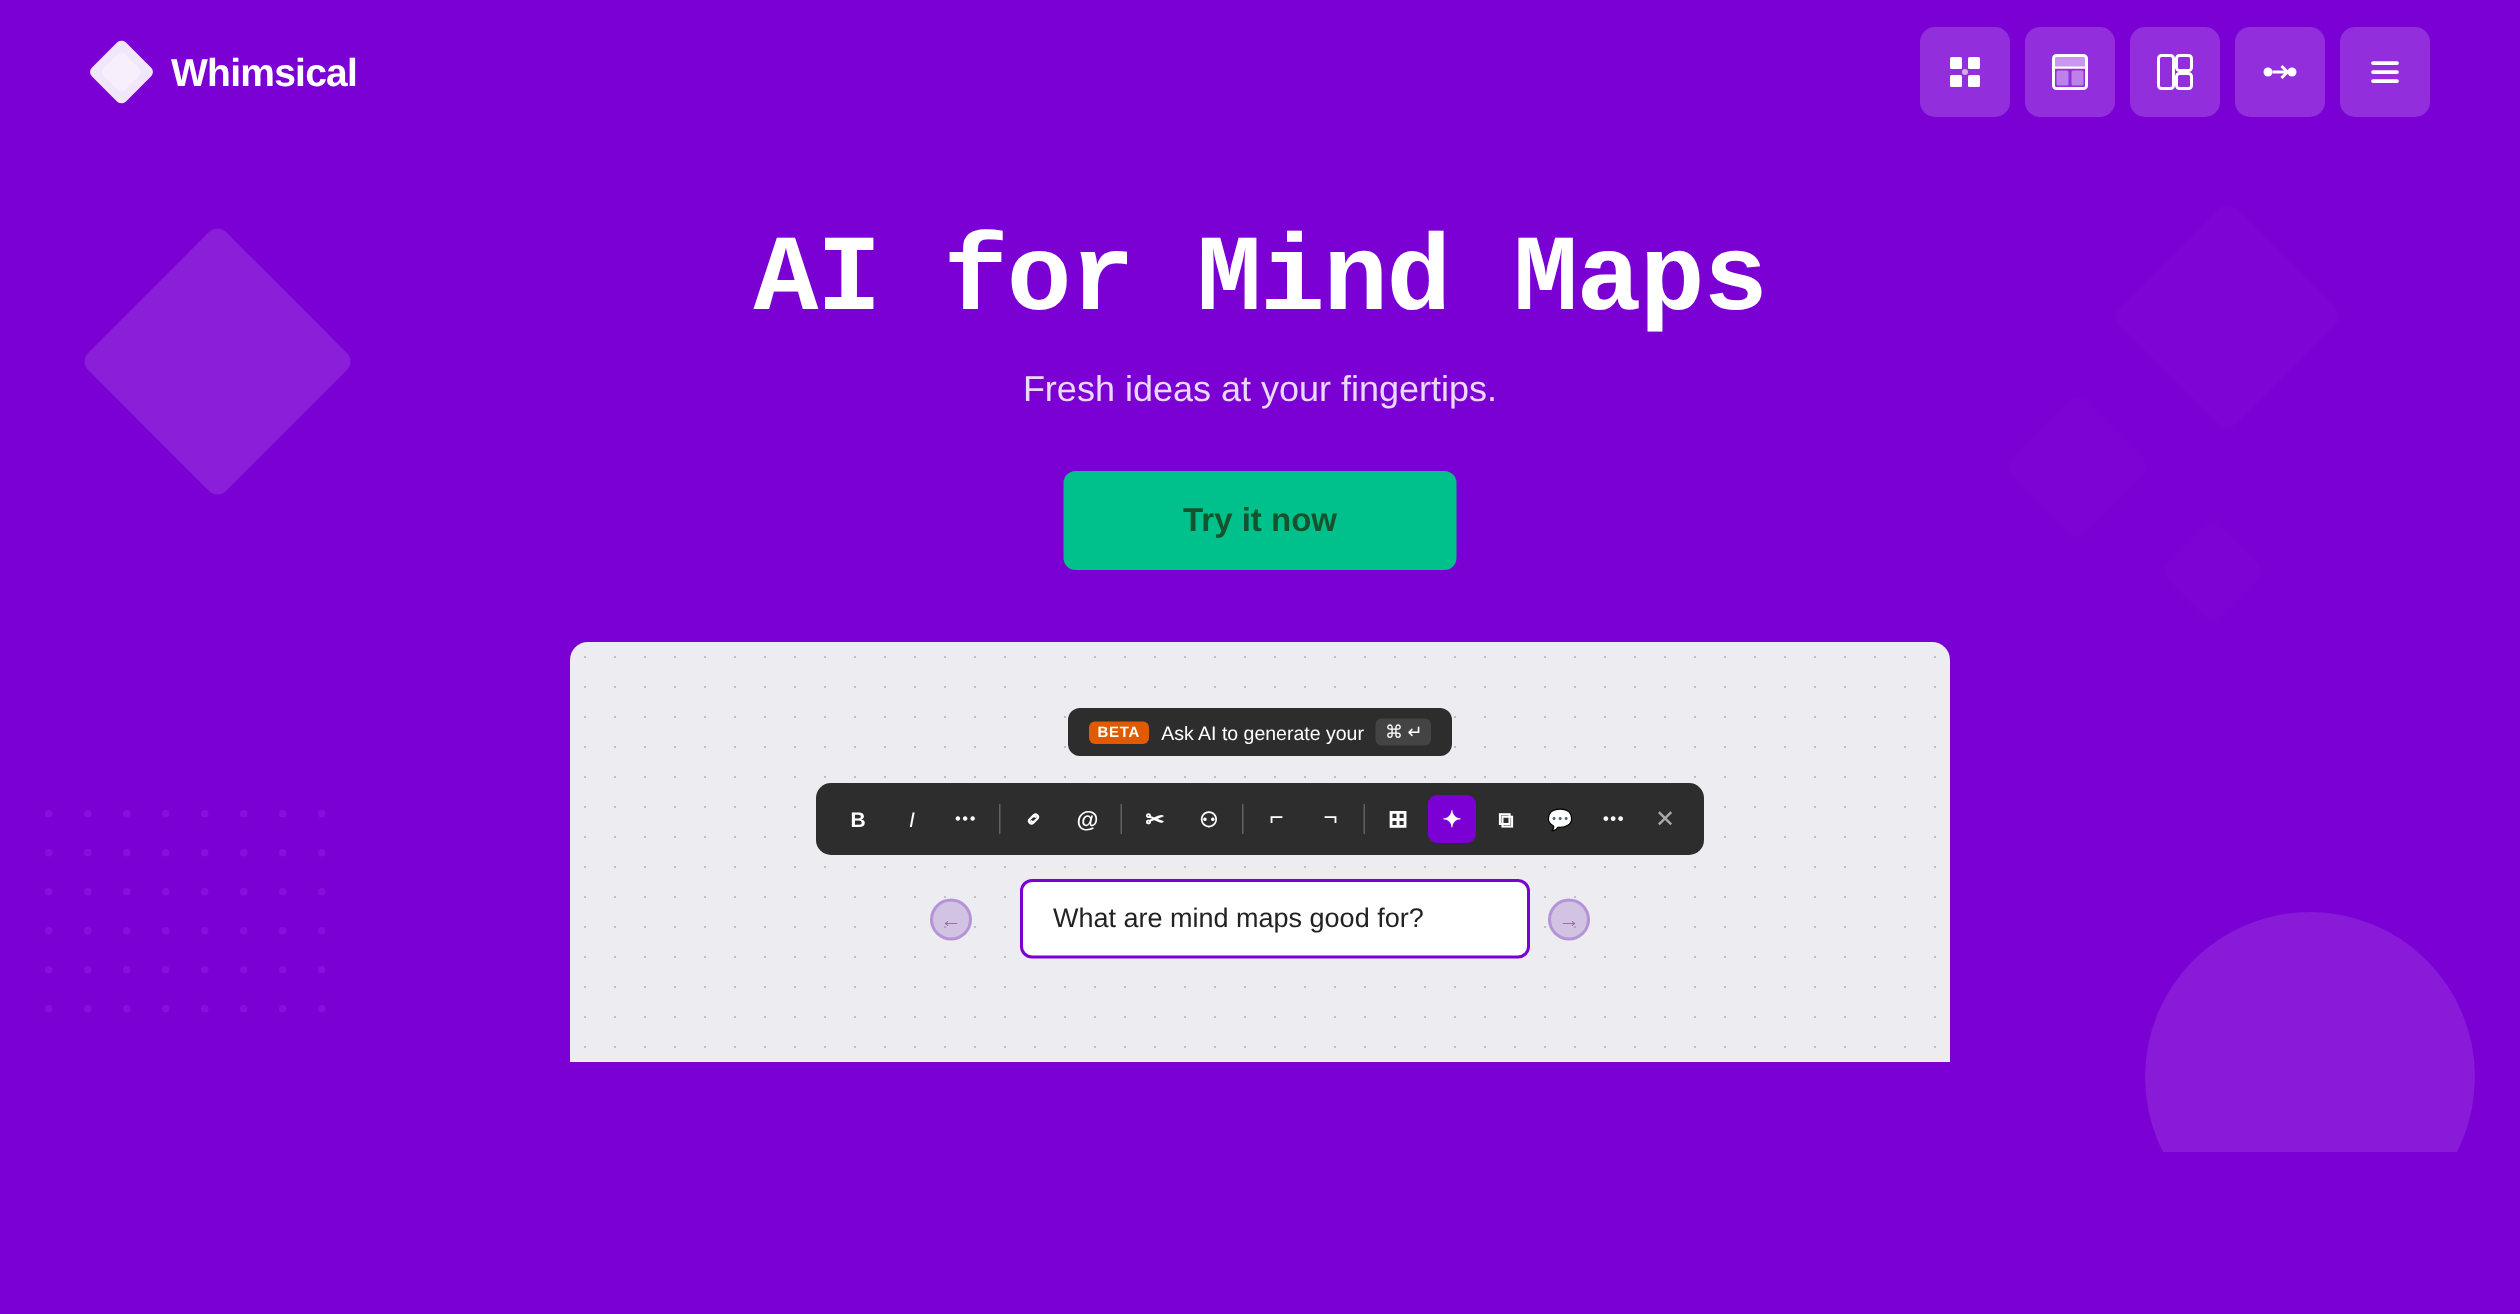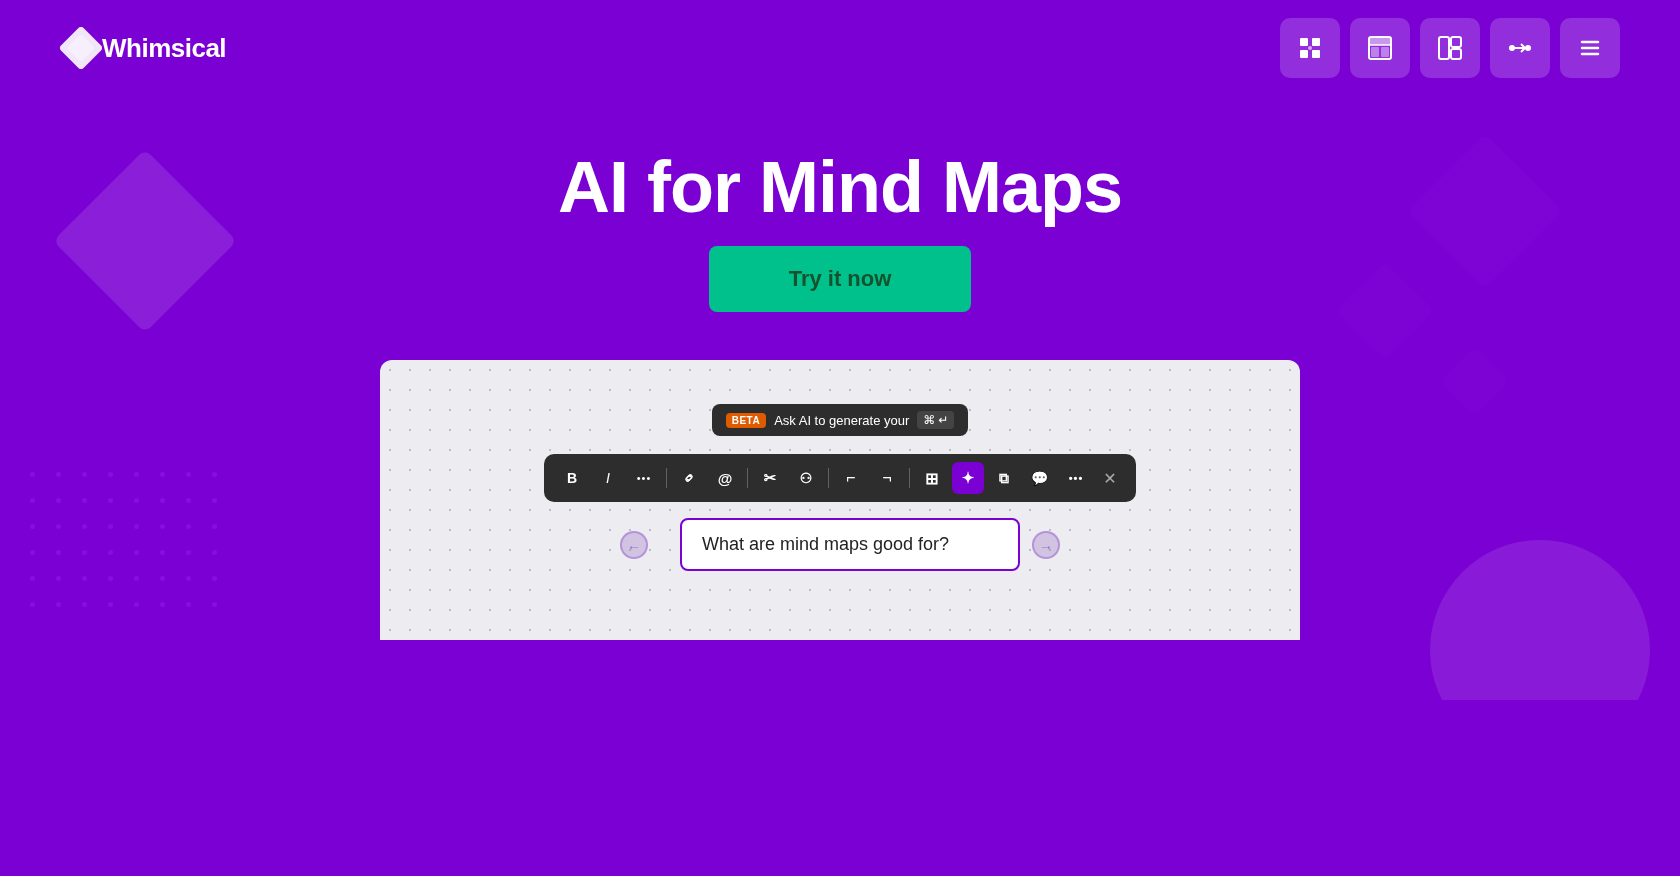--- a/index.html
+++ b/index.html
@@ -16,20 +16,21 @@
       display: flex;
       align-items: center;
       justify-content: space-between;
       padding: 18px 60px;
       position: relative;
       z-index: 10;
     }
     .nav-logo {
       display: flex;
       align-items: center;
+      gap: 12px;
       text-decoration: none;
       justify-content: center;
     }
     .logo-diamond {
       width: 42px;
       height: 42px;
     }
     .logo-text {
       color: #fff;
       font-size: 26px;
@@ -93,20 +94,21 @@
       text-align: center;
       padding: 50px 20px 60px;
       overflow: hidden;
     }
     .hero-title {
       color: #fff;
       font-size: 72px;
       font-weight: 800;
       letter-spacing: -1px;
       margin-bottom: 18px;
+      font-family: Liberation Mono, monospace;
     }
     .hero-subtitle {
       color: rgba(255,255,255,0.85);
       font-size: 24px;
       font-weight: 400;
       margin-bottom: 40px;
     }
     .hero-cta {
       display: inline-block;
       background: #00C08B;
@@ -401,20 +403,21 @@
       <div class="dot"></div>
       <div class="dot"></div>
       <div class="dot"></div>
       <div class="dot"></div>
     </div>
 
   
   <div class="big-circle deco"></div>
 
   <h1 class="hero-title">AI for Mind Maps</h1>
+  <p class="hero-subtitle">Fresh ideas at your fingertips.</p>
   <button class="hero-cta">Try it now</button>
 
   
   <div class="preview-area" style="margin-top: 48px;">
 
     <div class="ai-badge">
       <span class="ai-badge-beta">BETA</span>
       <span>Ask AI to generate your</span>
       <span class="ai-badge-kbd">
         <span>⌘</span>

